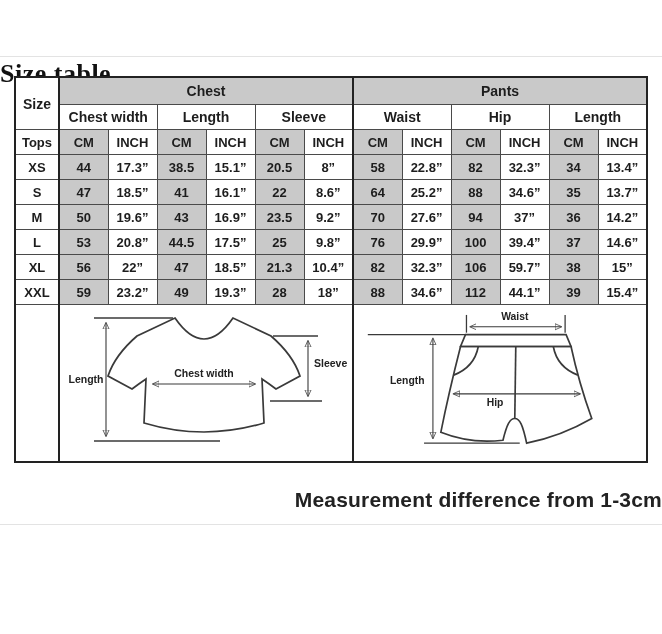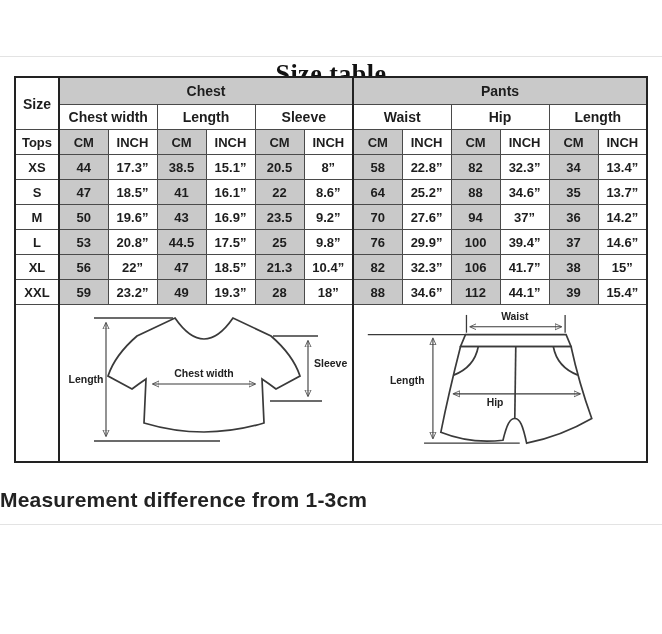--- a/index.html
+++ b/index.html
@@ -6,21 +6,21 @@
   body {
     width:662px; height:634px; position:relative; background:#ffffff;
     font-family:"Liberation Sans", sans-serif; color:#1f1f1f;
     overflow:hidden;
   }
   .hairline { position:absolute; left:0; width:662px; height:0; border-top:1px solid #e3e3e3; }
   .hairline.top { top:56px; }
   .hairline.bottom { top:524px; }
 
   .title {
-    position:absolute; top:59px; left:0; width:662px; text-align:center;
+    position:absolute; top:59px; left:0; width:662px; 
     font-family:"Liberation Serif", serif; font-weight:bold; font-size:26px;
     letter-spacing:0.5px; color:#111;
   }
 
   table.size-table {
     position:absolute; top:76px; left:14px; width:634px;
     border-collapse:collapse; table-layout:fixed;
     border:2px solid #222;
     font-weight:bold; color:#1d1d1d;
   }
@@ -34,21 +34,21 @@
   .r-sub   th { height:24px; }
   .r-unit  td { height:24px; }
   .r-data  td { height:24px; }
   .r-diagram td { height:156px; vertical-align:top; padding:0; }
   .gray  { background:#c9c9c9 !important; }
   .tl    { border-left:2px solid #222 !important; }
   
   .r-unit td:nth-child(even), .r-data td:nth-child(even) { background:#c9c9c9; }
 
   .footer {
-    position:absolute; top:488px; left:0; width:662px; text-align:left;
+    position:absolute; top:488px; left:0; width:662px; text-align:right;
     font-size:21px; font-weight:bold; color:#222; letter-spacing:0.2px;
   }
 
   svg.diag { display:block; }
   svg.diag path, svg.diag line { fill:none; stroke:#3a3a3a; }
   svg.diag .garment { stroke-width:1.7; }
   svg.diag .meas    { stroke-width:1.1; }
   svg.diag .refline { stroke-width:1.3; }
   svg.diag text {
     font-family:"Liberation Sans", sans-serif; font-size:10.5px;
@@ -171,21 +171,21 @@
     <td>XL</td>
     <td class="tl">56</td>
     <td>22”</td>
     <td>47</td>
     <td>18.5”</td>
     <td>21.3</td>
     <td>10.4”</td>
     <td class="tl">82</td>
     <td>32.3”</td>
     <td>106</td>
-    <td>41.7”</td>
+    <td>59.7”</td>
     <td>38</td>
     <td>15”</td>
   </tr>
   <tr class="r-data">
     <td>XXL</td>
     <td class="tl">59</td>
     <td>23.2”</td>
     <td>49</td>
     <td>19.3”</td>
     <td>28</td>

